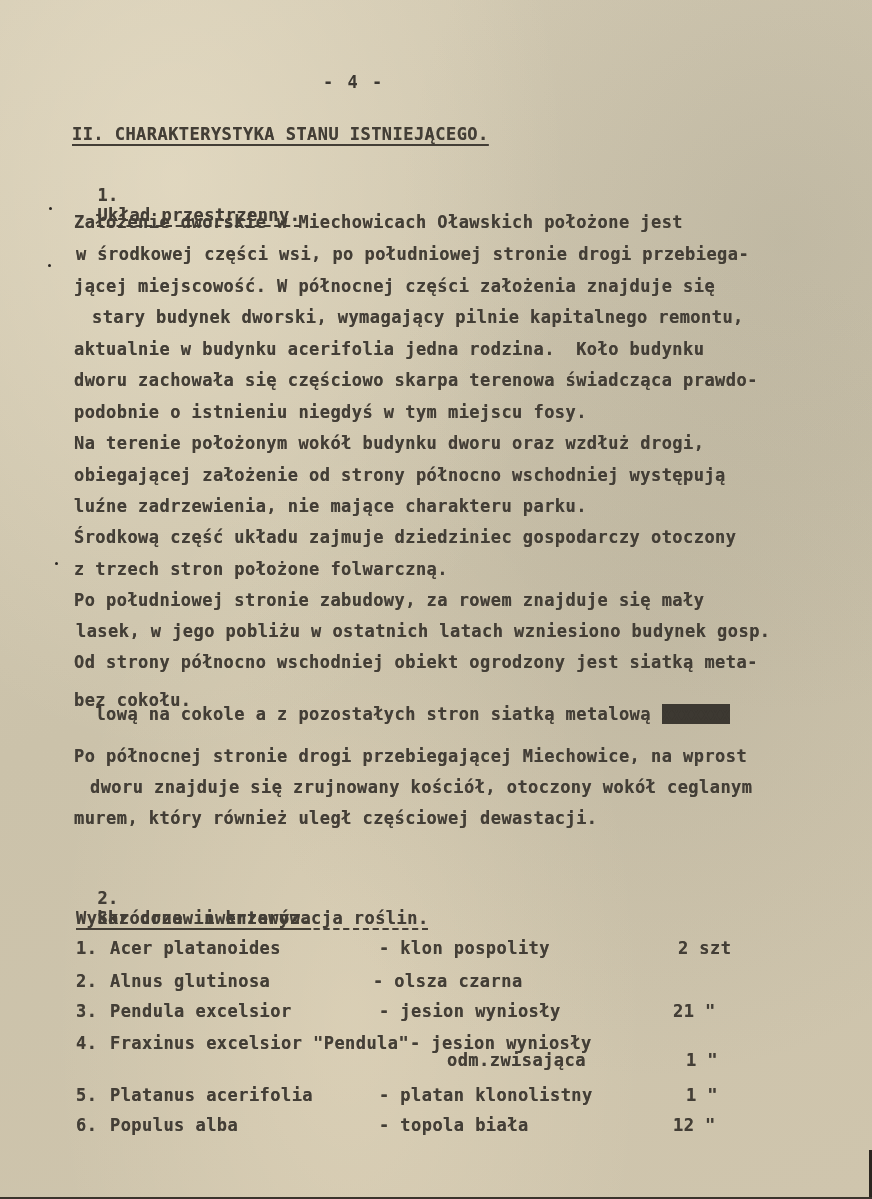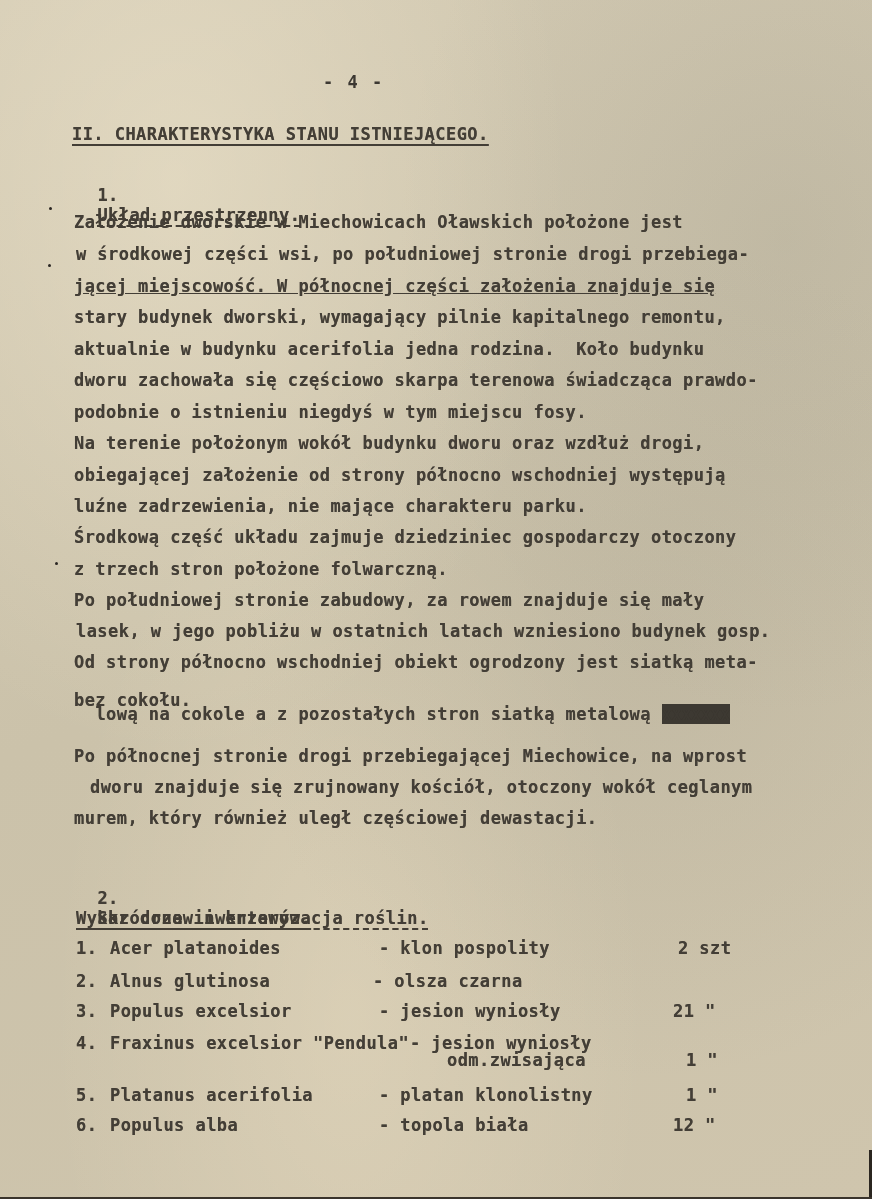--- a/index.html
+++ b/index.html
@@ -85,22 +85,22 @@
 
 <div class="line u" style="left:72px;top:124px;">II. CHARAKTERYSTYKA STANU ISTNIEJĄCEGO.</div>
 
 <div class="line" style="left:76px;top:165px;">
   <span>1.</span>
   <span class="u-dash">Układ przestrzenny.</span>
 </div>
 
 <div class="line" style="left:74px;top:212px;">Założenie dworskie w Miechowicach Oławskich położone jest</div>
 <div class="line" style="left:76px;top:244px;">w środkowej części wsi, po południowej stronie drogi przebiega-</div>
-<div class="line" style="left:74px;top:276px;text-decoration:underline;">jącej miejscowość. W północnej części założenia znajduje się</div>
-<div class="line" style="left:74px;top:307px;">stary budynek dworski, wymagający pilnie kapitalnego remontu,</div>
+<div class="line" style="left:74px;top:276px;">jącej miejscowość. W północnej części założenia znajduje się</div>
+<div class="line" style="left:92px;top:307px;">stary budynek dworski, wymagający pilnie kapitalnego remontu,</div>
 <div class="line" style="left:74px;top:339px;">aktualnie w budynku acerifolia jedna rodzina.  Koło budynku</div>
 <div class="line" style="left:74px;top:370px;">dworu zachowała się częściowo skarpa terenowa świadcząca prawdo-</div>
 <div class="line" style="left:74px;top:402px;">podobnie o istnieniu niegdyś w tym miejscu fosy.</div>
 <div class="line" style="left:74px;top:433px;">Na terenie położonym wokół budynku dworu oraz wzdłuż drogi,</div>
 <div class="line" style="left:74px;top:465px;">obiegającej założenie od strony północno wschodniej występują</div>
 <div class="line" style="left:74px;top:496px;">luźne zadrzewienia, nie mające charakteru parku.</div>
 <div class="line" style="left:74px;top:527px;">Środkową część układu zajmuje dziedziniec gospodarczy otoczony</div>
 <div class="line" style="left:74px;top:559px;">z trzech stron położone folwarczną.</div>
 <div class="line" style="left:74px;top:590px;">Po południowej stronie zabudowy, za rowem znajduje się mały</div>
 <div class="line" style="left:76px;top:621px;">lasek, w jego pobliżu w ostatnich latach wzniesiono budynek gosp.</div>
@@ -128,21 +128,21 @@
 
 <div>
   <div class="line" style="left:76px;top:971px;">2.</div>
   <div class="line" style="left:110px;top:971px;">Alnus glutinosa</div>
   <div class="line" style="left:373px;top:971px;">- olsza czarna</div>
   <div class="line" style="left:678px;top:971px;"></div>
 </div>
 
 <div>
   <div class="line" style="left:76px;top:1001px;">3.</div>
-  <div class="line" style="left:110px;top:1001px;">Populus excelsior</div>
+  <div class="line" style="left:110px;top:1001px;">Pendula excelsior</div>
   <div class="line" style="left:379px;top:1001px;">- jesion wyniosły</div>
   <div class="line" style="left:673px;top:1001px;">21 "</div>
 </div>
 
 <div>
   <div class="line" style="left:76px;top:1033px;">4.</div>
   <div class="line" style="left:110px;top:1033px;">Fraxinus excelsior "Pendula"</div>
   <div class="line" style="left:410px;top:1033px;">- jesion wyniosły</div>
   <div class="line" style="left:447px;top:1050px;">odm.zwisająca</div>
   <div class="line" style="left:686px;top:1050px;">1 "</div>

